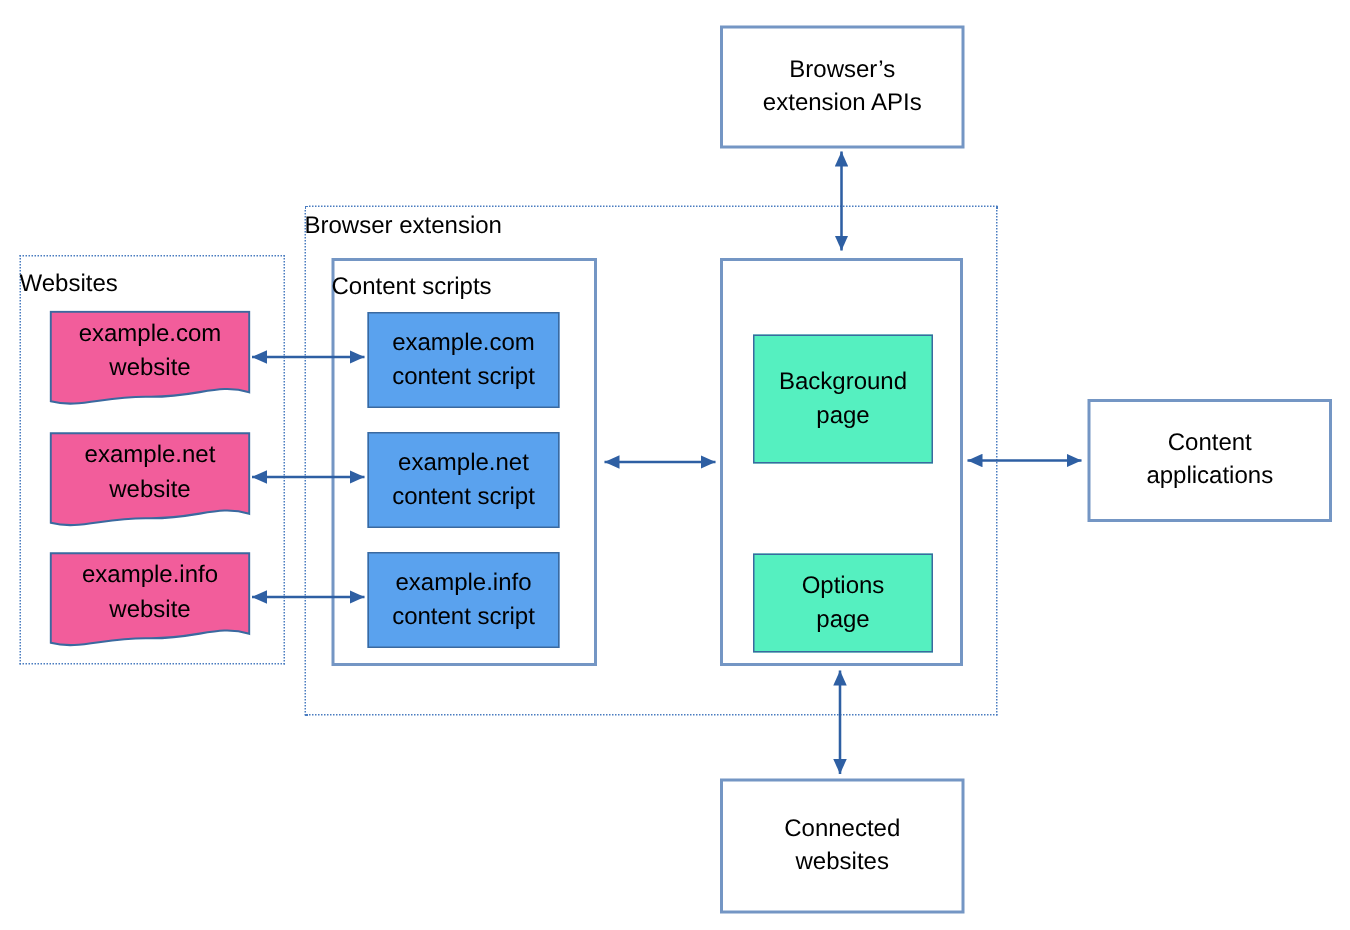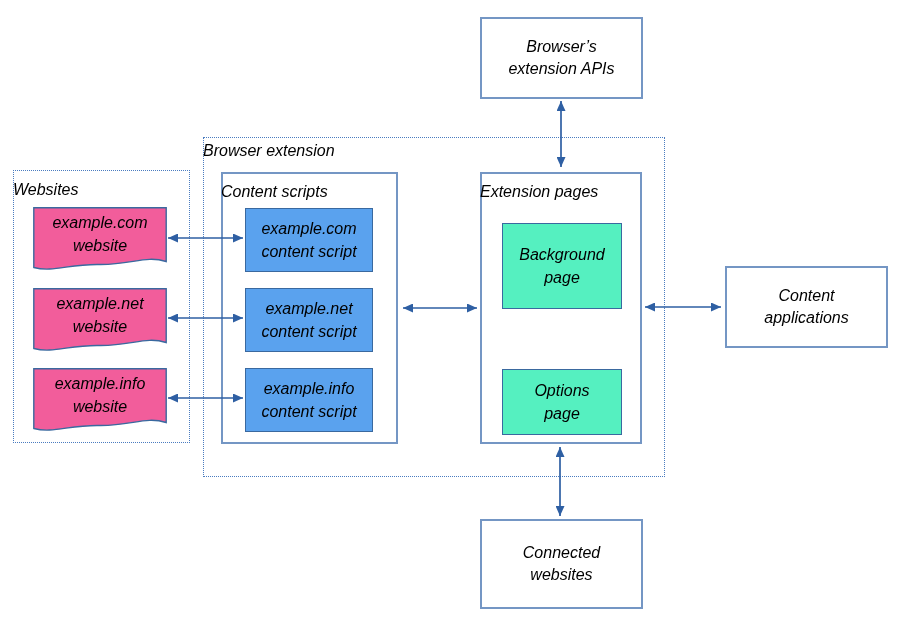--- a/index.html
+++ b/index.html
@@ -1,20 +1,19 @@
 <!DOCTYPE html>
 <html style="--bg: #ffffff; --text: #000000; --pink: #f25d9b; --blue: #5aa2ee; --green: #55f0c0; --arrow: #2e5fa3; --box-border: #7496c4; --inner-border: #3a699f; --dotted-border: #4a7cc0;"><head>
 <meta charset="utf-8">
 <style>
   html,body{margin:0;padding:0;background:#fff;}
   #canvas{
     position:relative;width:900px;height:620px;background:var(--bg,#fff);
     font-family:"Liberation Sans", sans-serif;color:var(--text,#000);
     overflow:hidden;
-    font-style:italic;
   }
   [data-bind]{white-space:pre-line;}
   .box{
     position:absolute;box-sizing:border-box;background:#fff;
     border:2px solid var(--box-border);
     display:flex;align-items:center;justify-content:center;
     text-align:center;font-size:16px;line-height:1.4;
   }
   .groupbox{
     position:absolute;box-sizing:border-box;background:#fff;
@@ -93,21 +92,20 @@
   <div class="item blue" style="left:245px;top:288px;width:128px;height:64px">
     <span data-bind="nodes.content_scripts.items.1">example.net
 content script</span>
   </div>
   <div class="item blue" style="left:245px;top:368px;width:128px;height:64px">
     <span data-bind="nodes.content_scripts.items.2">example.info
 content script</span>
   </div>
 
   <div class="groupbox" style="left:480px;top:172px;width:162px;height:272px"></div>
-  <div class="group-title" style="left:480px;top:182px;width:162px" data-bind="nodes.extension_pages.title">Extension pages</div>
   <div class="item green" style="left:502px;top:223px;width:120px;height:86px">
     <span data-bind="nodes.extension_pages.items.0">Background
 page</span>
   </div>
   <div class="item green" style="left:502px;top:369px;width:120px;height:66px">
     <span data-bind="nodes.extension_pages.items.2">Options
 page</span>
   </div>
 
   <div class="box" style="left:725px;top:266px;width:163px;height:82px">

